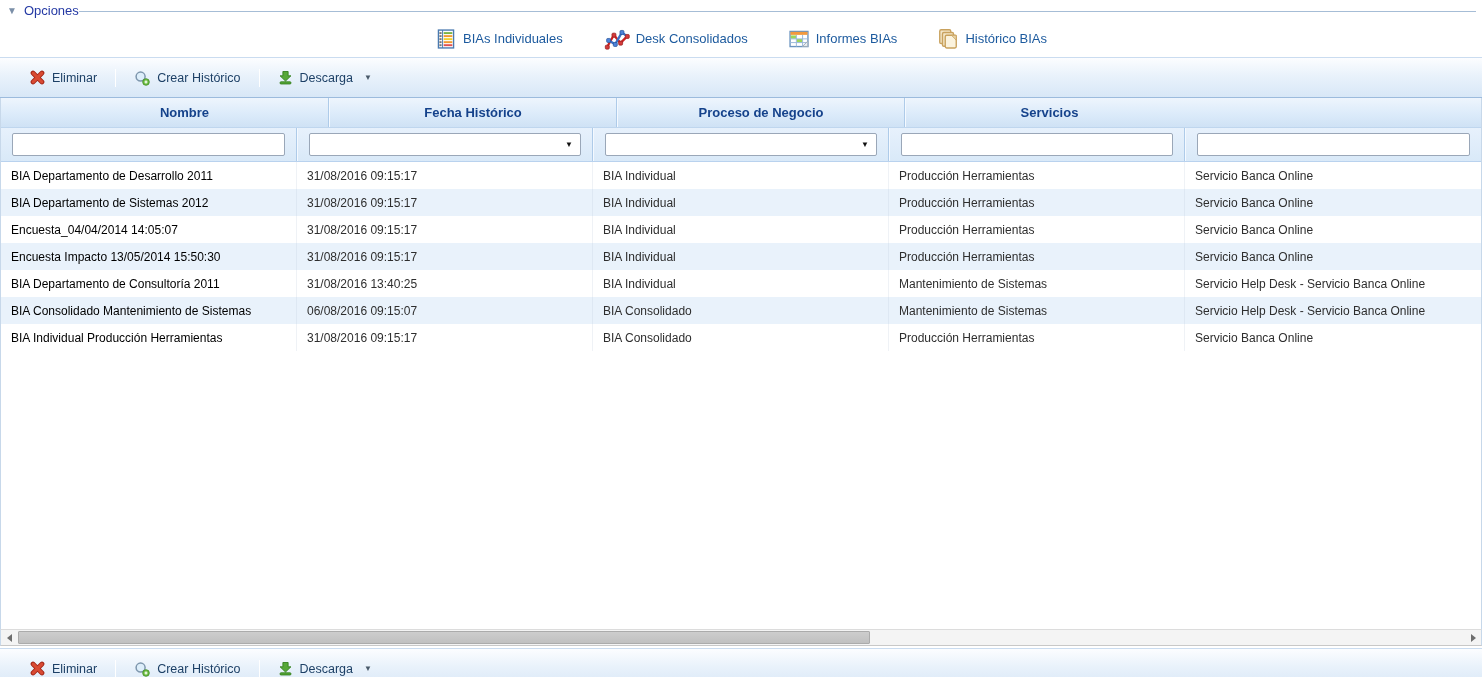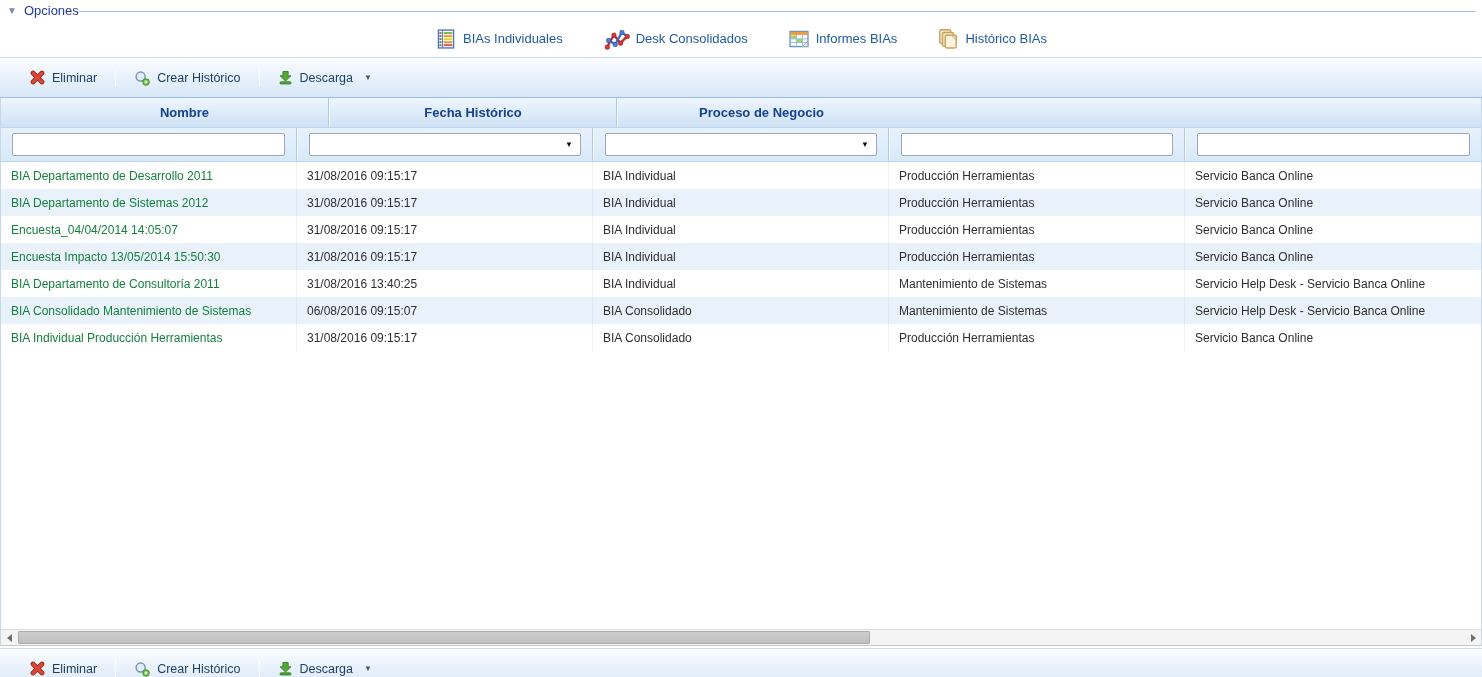--- a/index.html
+++ b/index.html
@@ -52,21 +52,21 @@
     background:#fff; cursor:pointer; }
   .filter-select .select-value { position:absolute; left:5px; top:4px; font-size:12px; color:#222; }
   .filter-select .select-caret { position:absolute; right:7px; top:6px; font-size:8px; color:#111; }
 
   .grid-body { height:467px; background:#fff; overflow:hidden; }
   .grid-row { height:27px; background:#fff; cursor:default; }
   .grid-row.alt { background:#e9f2fb; }
   .cell { display:flex; align-items:center; padding:0 10px; font-size:12px; color:#2e2e2e;
     white-space:nowrap; overflow:hidden; border-right:1px solid rgba(190,205,220,0.25); }
   .cell:last-child { border-right:none; }
-  .cell.link { color:#15803d; cursor:pointer; }
+  .cell.link { color:#000000; cursor:pointer; }
 
   
   .hscroll { position:relative; height:17px; background:#f4f4f4;
     border-top:1px solid #dcdcdc; border-bottom:1px solid #c8c8c8;
     border-left:1px solid #c7d8ea; border-right:1px solid #c7d8ea; }
   .hs-arrow { position:absolute; top:0; width:16px; height:15px; display:flex;
     align-items:center; justify-content:center; cursor:pointer; }
   .hs-arrow.left { left:0; } .hs-arrow.right { right:0; }
   .tri-left { width:0; height:0; border-top:4px solid transparent; border-bottom:4px solid transparent;
     border-right:5px solid #6e6e6e; }
@@ -188,20 +188,21 @@
       <span>Descarga</span>
       <span class="caret">▼</span>
     </div>
   </div>
 
   <div class="grid">
     <div class="grid-header">
       <div class="hcell">Nombre</div>
       <div class="hcell">Fecha Histórico</div>
       <div class="hcell">Proceso de Negocio</div>
+      <div class="hcell">Servicios</div>
     </div>
     <div class="grid-filter">
       <div class="fcell">
         <input class="filter-input" type="text" value="" style="">
       </div>
       <div class="fcell">
         <div class="filter-select">
           <span class="select-value"></span>
           <span class="select-caret">▼</span>
         </div>

